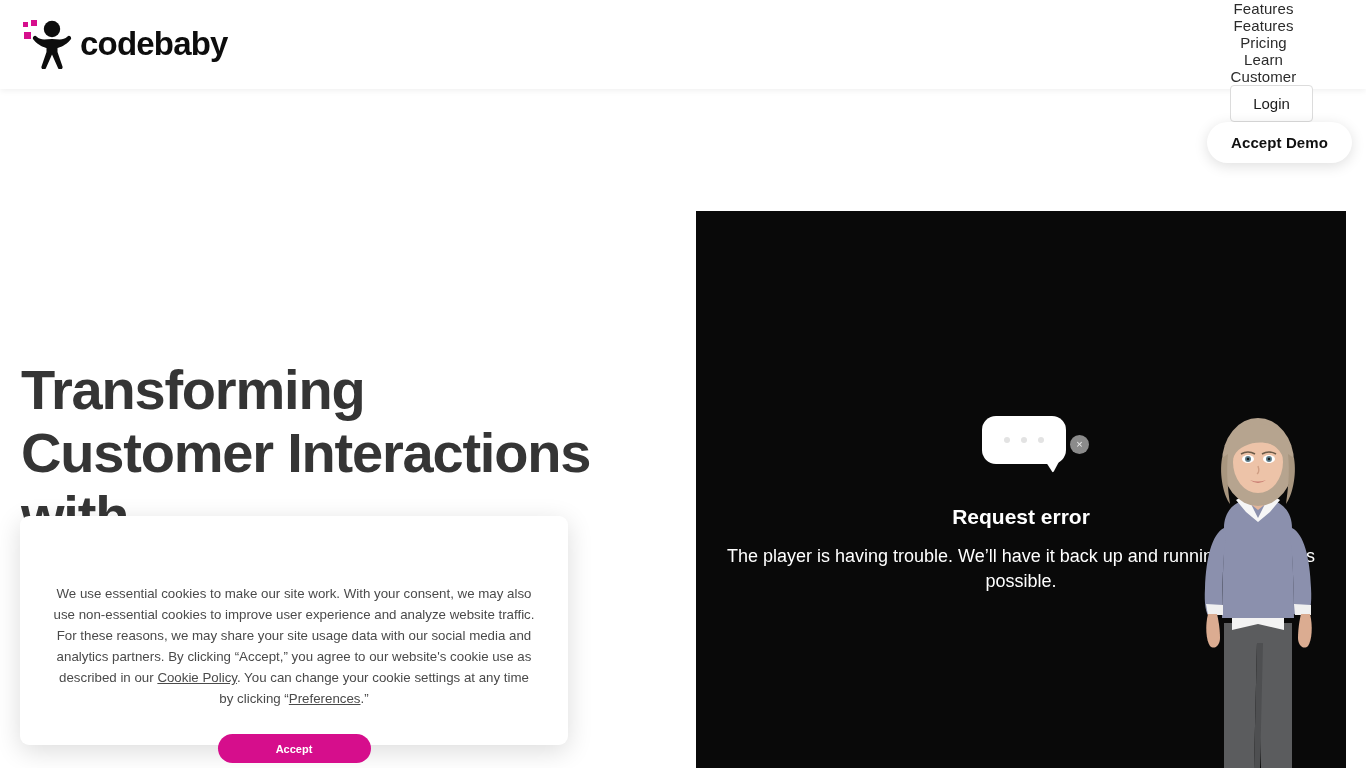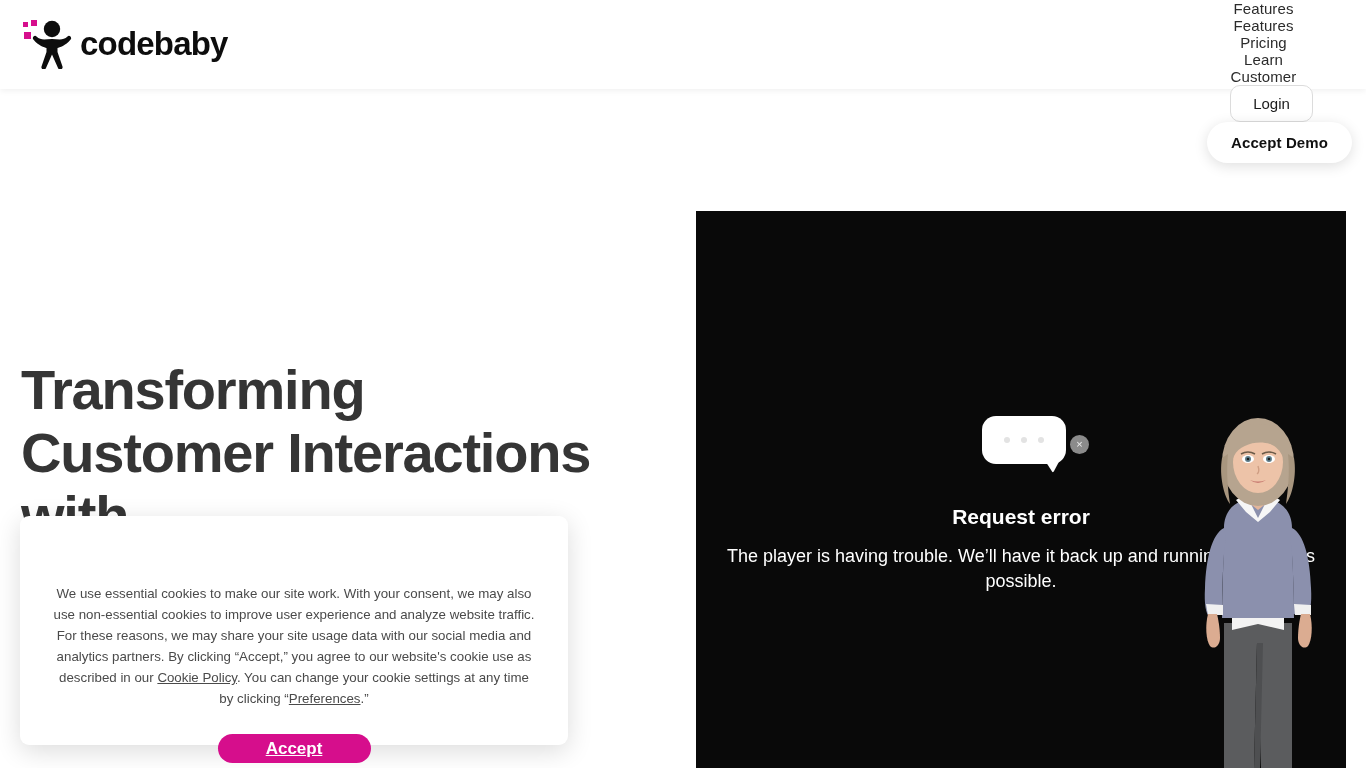--- a/index.html
+++ b/index.html
@@ -66,21 +66,21 @@
     font-weight: 500;
     padding: 0 16px;
     text-decoration: none;
     cursor: pointer;
     white-space: nowrap;
     letter-spacing: 0.1px;
   }
   .btn-login {
     margin-left: 16px;
     border: 1px solid #dcdcdc;
-    border-radius: 10px;
+    border-radius: 4px;
     background: #fff;
     font-size: 15px;
     font-weight: 500;
     color: #1c1c1c;
     padding: 9px 22px;
     cursor: pointer;
     font-family: "Liberation Sans", sans-serif;
     white-space: nowrap;
   }
   .btn-demo {
@@ -241,25 +241,24 @@
   }
   .cookie-accept {
     display: block;
     margin: 25px auto 0 auto;
     width: 153px;
     height: 29px;
     border: none;
     border-radius: 15px;
     background: #d60e8c;
     color: #ffffff;
-    font-size: 17px;
-    font-weight: 700;
-    cursor: pointer;
-    font-family: "Liberation Sans", sans-serif;
-    text-decoration: underline;
+    font-size: 11px;
+    font-weight: 700;
+    cursor: pointer;
+    font-family: "Liberation Sans", sans-serif;
   }
 </style>
 </head>
 <body>
 
 <div class="page">
 
   <header class="header">
 
     <div class="logo-wrap">

